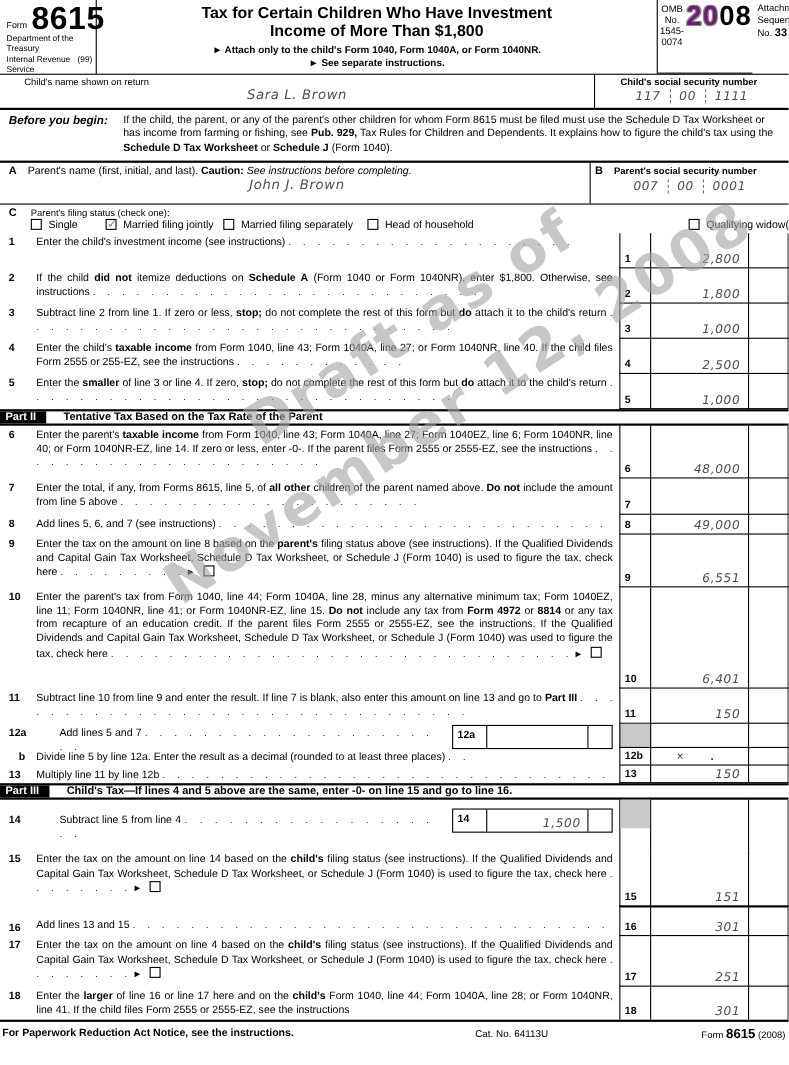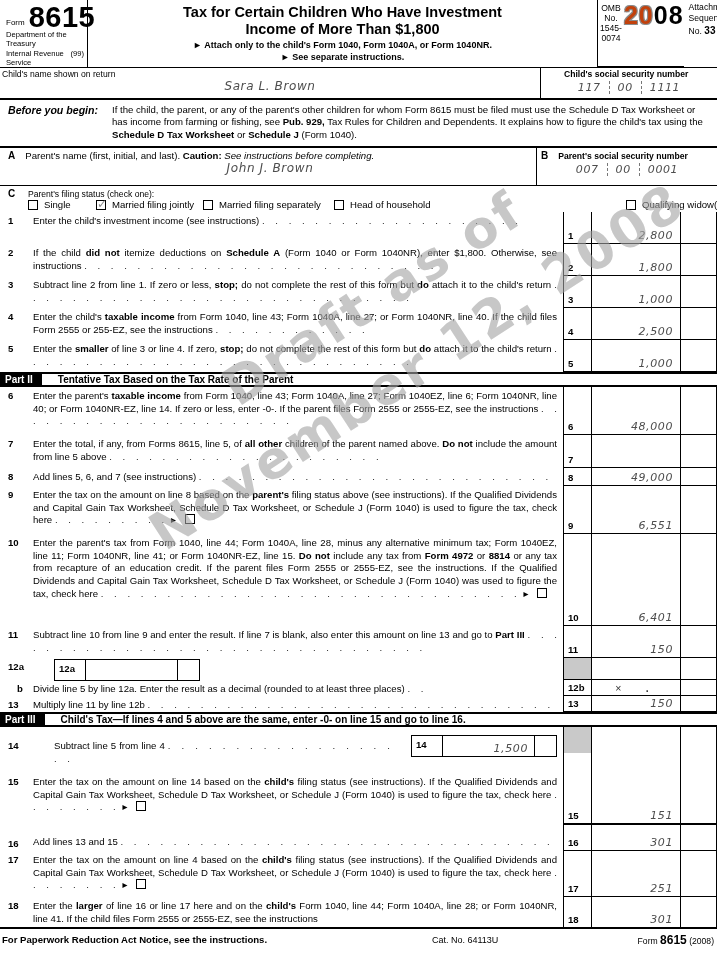--- a/index.html
+++ b/index.html
@@ -18,26 +18,26 @@
   .form-no { font-size: 29px; font-weight: bold; line-height: 0.85; margin-left: 4px; letter-spacing: 0.5px; }
   .dept { margin-top: auto; font-size: 7.6px; line-height: 1.25; }
   .dept-line2 { display: flex; }
   .dept-99 { margin-left: auto; }
   .hdr-center { flex: 1; text-align: center; padding-top: 4px; }
   .title { font-size: 14.5px; font-weight: bold; line-height: 1.15; }
   .attach-note { font-size: 9px; font-weight: bold; margin-top: 3px; line-height: 1.3; }
   .hdr-right { width: 120px; border-left: 1px solid #000; text-align: center; display: flex; flex-direction: row; }
   .omb { font-size: 8.6px; padding: 3px 2px 2px; border-bottom: 1px solid #000; }
   .year { font-size: 25px; font-weight: bold; padding: 1px 0 0; border-bottom: 1px solid #000; letter-spacing: 1px; }
-  .y-out { color: #c2410c; text-shadow: -1px -1px 0 #8a8a8a, 1px -1px 0 #8a8a8a, -1px 1px 0 #8a8a8a, 1px 1px 0 #8a8a8a; }
+  .y-out { color: #701a75; text-shadow: -1px -1px 0 #8a8a8a, 1px -1px 0 #8a8a8a, -1px 1px 0 #8a8a8a, 1px 1px 0 #8a8a8a; }
   .attach-seq { font-size: 8.6px; text-align: left; padding: 2px 5px; line-height: 1.3; }
   .seq-no { font-weight: bold; font-size: 10px; }
   
   .namerow { display: flex; height: 32px; border-bottom: 2px solid #000; }
-  .name-left { flex: 1; padding: 1px 2px; }
+  .name-left { flex: 1; padding: 1px 22px; }
   .small-label { font-size: 8.6px; }
   .fill-center { text-align: center; }
   .val { font-family: "DejaVu Sans", sans-serif; font-style: italic; color: #4d4d4d; font-size: 11px; letter-spacing: 0.6px; }
   .val-name { font-size: 12px; }
   .name-right { width: 177px; border-left: 1px solid #000; padding: 1px 23px; }
   .bold-label { font-size: 8.6px; font-weight: bold; }
   .ssn { display: flex; justify-content: center; align-items: stretch; margin-top: 2px; }
   .ssep { border-left: 1px dashed #777; margin: 0 8px; }
   
   .before { display: flex; min-height: 48px; border-bottom: 2px solid #000; padding: 4px 4px 4px 8px; }
@@ -340,20 +340,21 @@
         <span>11</span>
       </div>
     <div class="amt">
         <span class="val">150</span>
       </div>
     <div class="cents"></div>
   </div>
   <div class="row" style="height:22px">
     <div class="lhs lhs-inline">
         <span class="lno">12a</span>
+      <div class="desc">Add lines 5 and 7 <span class="dots">. . . . . . . . . . . . . . . . . . . . . .</span></div>
       <div class="ibox">
         <span class="ib-label">12a</span>
         <span class="ib-val">
             <span class="val"></span>
           </span>
         <span class="ib-cents"></span>
       </div>
     </div>
     <div class="nbox gray"></div>
     <div class="amt"></div>

